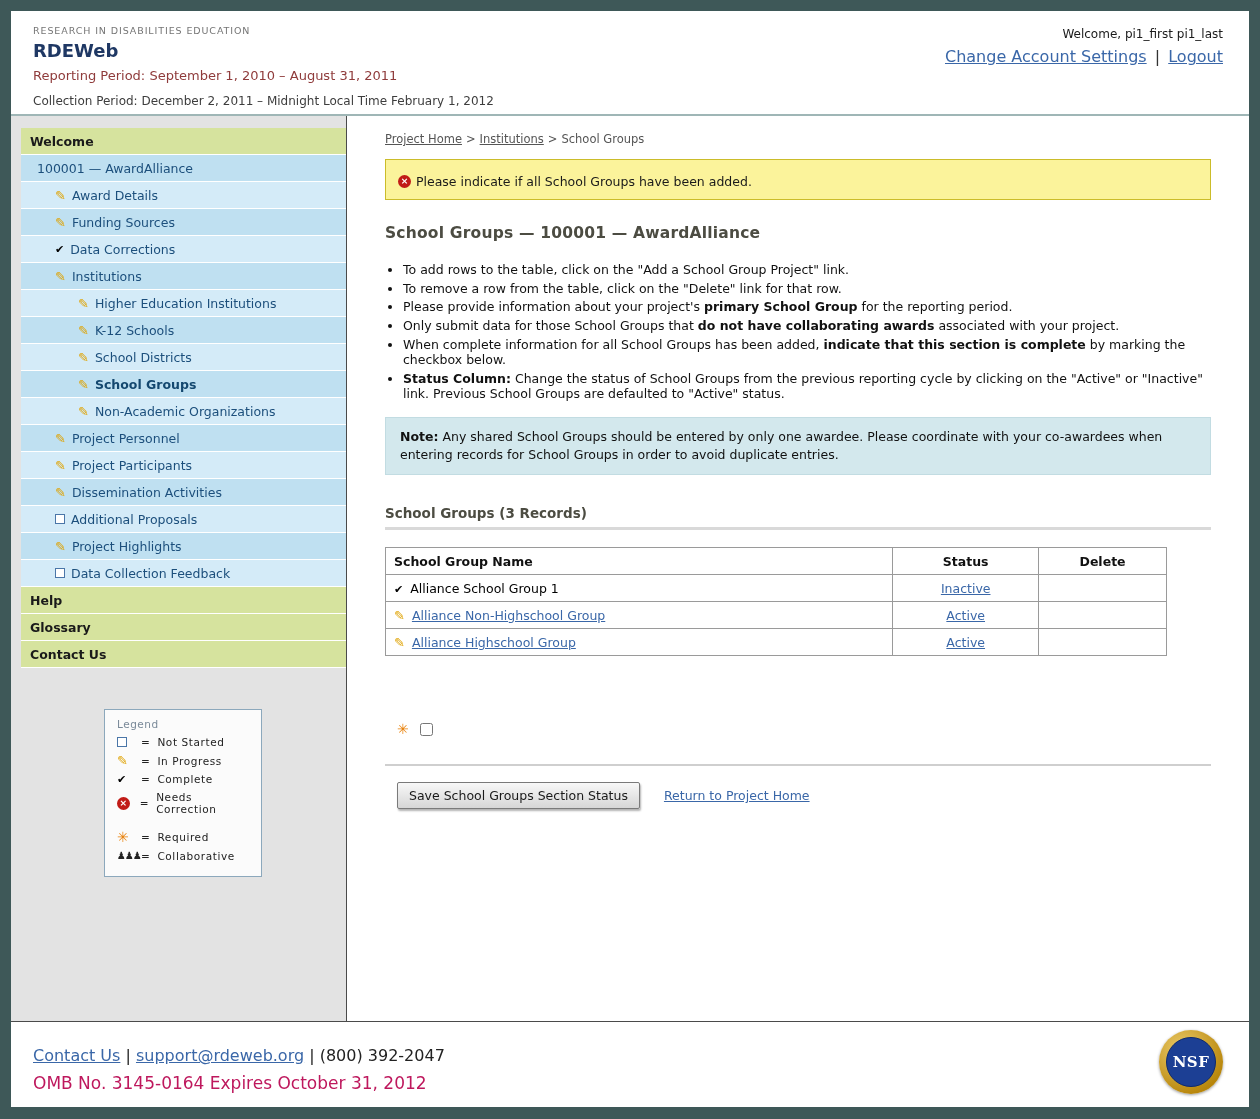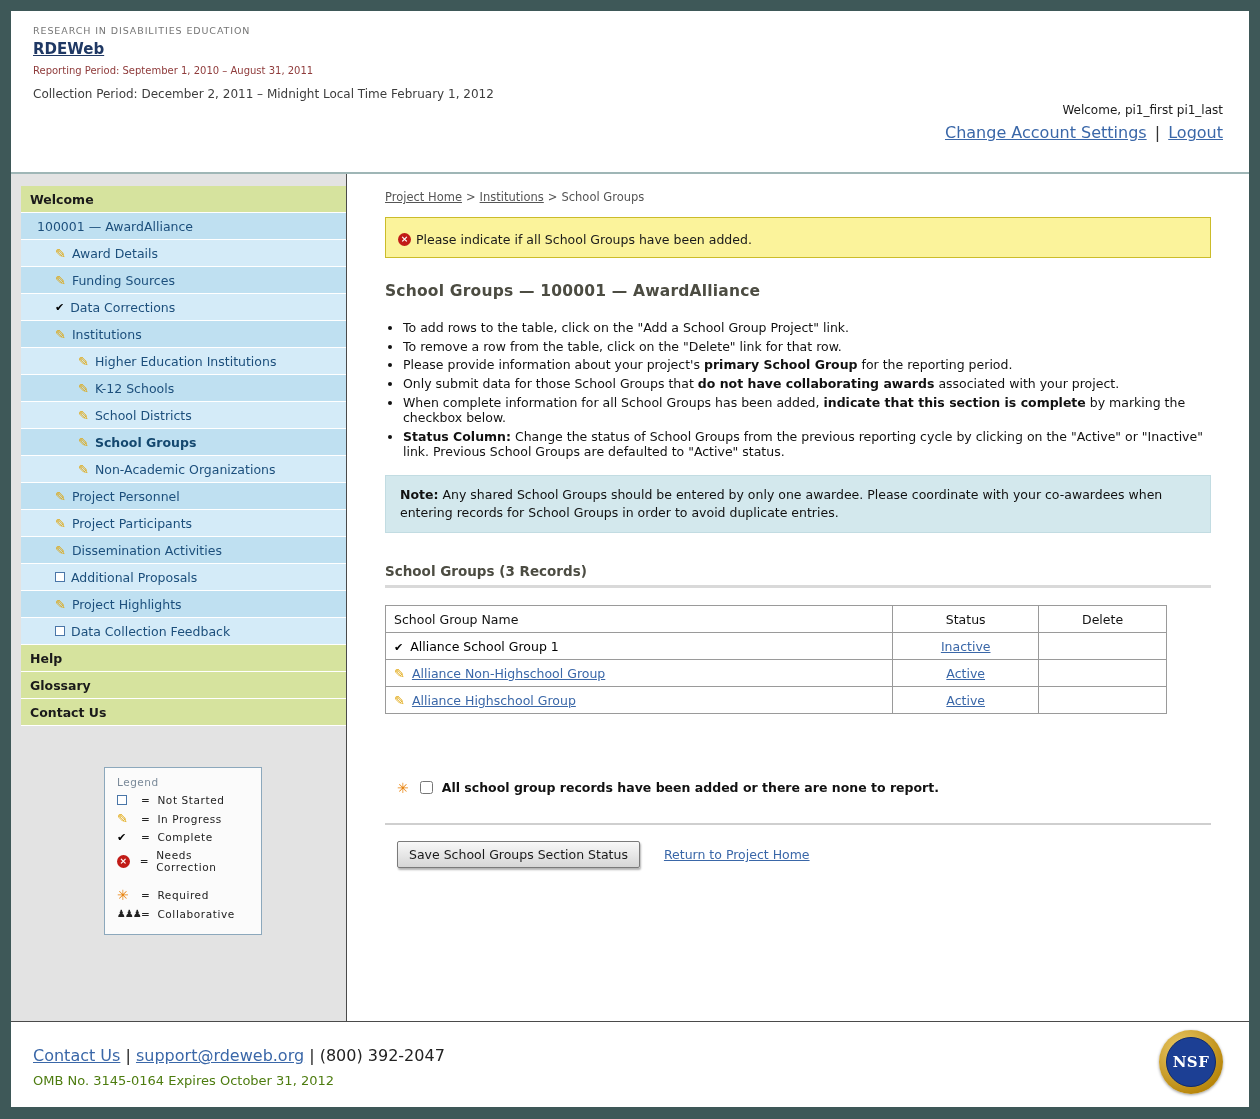--- a/index.html
+++ b/index.html
@@ -14,27 +14,26 @@
     width: 1238px; height: 1096px;
     background: #ffffff;
     display: flex; flex-direction: column;
   }
   .b { font-weight: bold; }
   a { text-decoration: underline; cursor: pointer; }
 
   
   .header {
     display: flex; justify-content: space-between;
-    padding: 14px 26px 30px 22px;
+    padding: 14px 26px 6px 22px;
     border-bottom: 2px solid #9FB6B6;
-    flex-direction: column;
   }
   .org-line { font-size: 9.5px; letter-spacing: 0.9px; color: #757575; }
-  .app-title { margin-top: 4px; font-size: 15px; font-weight: bold; color: #1F3864; text-decoration: underline; }
-  .reporting-period { margin-top: 7px; font-size: 10px; color: #8F3B3B; }
+  .app-title { margin-top: 4px; font-size: 18px; font-weight: bold; color: #1F3864; }
+  .reporting-period { margin-top: 7px; font-size: 13px; color: #8F3B3B; }
   .collection-period { margin-top: 11px; font-size: 12px; color: #3d3d3d; }
   .header-right { text-align: right; padding-top: 2px; }
   .welcome-text { font-size: 12px; color: #1a1a1a; }
   .account-links { margin-top: 6px; font-size: 16px; }
   .account-links a { color: #3A67A8; }
   .hsep { color: #333; margin: 0 3px; }
 
   
   .content { display: flex; flex: 1; min-height: 0; }
   .sidebar {
@@ -116,21 +115,21 @@
 
   .add-record {
     display: inline-block; margin-top: 17px;
     border: 1px solid #8a8a8a; background: #FFFFE1;
     padding: 5px 9px;
   }
   .add-record a, .link { color: #3A67A8; font-size: 12.5px; }
 
   .records-table { margin-top: 17px; border-collapse: collapse; width: 782px; font-size: 12.5px; background: #fff; }
   .records-table th, .records-table td { border: 1px solid #9a9a9a; padding: 4px 8px; height: 27px; }
-  .records-table th { font-weight: normal; color: #111; text-align: center; }
+  .records-table th { font-weight: bold; color: #111; text-align: center; }
   .th-name { text-align: left !important; width: 508px; }
   .th-status { width: 146px; }
   .th-delete { width: 128px; }
   .cell-name .ic { margin-right: 7px; }
   .cell-status { text-align: center; }
 
   .completion { margin-top: 66px; padding-left: 12px; display: flex; align-items: center; font-size: 12.5px; }
   .completion .ic-asterisk { margin-right: 11px; }
   .completion input { margin-right: 9px; width: 13px; height: 13px; }
   .completion-label { font-weight: bold; color: #111; }
@@ -141,21 +140,21 @@
     padding: 5px 11px; border: 1px solid #7a7a7a; border-radius: 2px;
     background: linear-gradient(#F8F8F8, #D6D6D6);
     box-shadow: 1px 2px 2px rgba(0,0,0,0.3);
     cursor: pointer;
   }
 
   
   .footer { border-top: 1px solid #4a4a4a; position: relative; height: 86px; padding: 20px 26px 0 22px; background: #fff; }
   .footer-line1 { font-size: 16px; color: #222; margin-top: 4px; }
   .footer-line1 a { color: #3A67A8; }
-  .footer-line2 { font-size: 13px; color: #4d7c0f; margin-top: 8px; }
+  .footer-line2 { font-size: 17px; color: #be185d; margin-top: 8px; }
   .nsf-logo {
     position: absolute; right: 26px; top: 8px;
     width: 64px; height: 64px; border-radius: 50%;
     background: radial-gradient(circle at 35% 30%, #EBCB6A, #B8860B 75%);
     display: flex; align-items: center; justify-content: center;
     box-shadow: 0 1px 3px rgba(0,0,0,0.4);
   }
   .nsf-inner {
     width: 50px; height: 50px; border-radius: 50%;
     background: #1C3F94; border: 1px solid #0e2a6e;
@@ -370,21 +369,20 @@
               <td class="cell-name"><span class="ic ic-pencil">✎</span><a class="link" href="#">Alliance Highschool Group</a></td>
               <td class="cell-status"><a class="link" href="#">Active</a></td>
               <td class="cell-delete"></td>
             </tr>
           </tbody>
       </table>
 
       <div class="completion">
         <span class="ic ic-asterisk">✳</span>
         <input type="checkbox" style="">
-        <span class="completion-label">All school group records have been added or there are none to report.</span>
       </div>
 
       <div class="rule2"></div>
 
       <div class="actions">
         <button class="save-btn">Save School Groups Section Status</button>
         <a href="#" class="link">Return to Project Home</a>
       </div>
     </div>
   </div>

